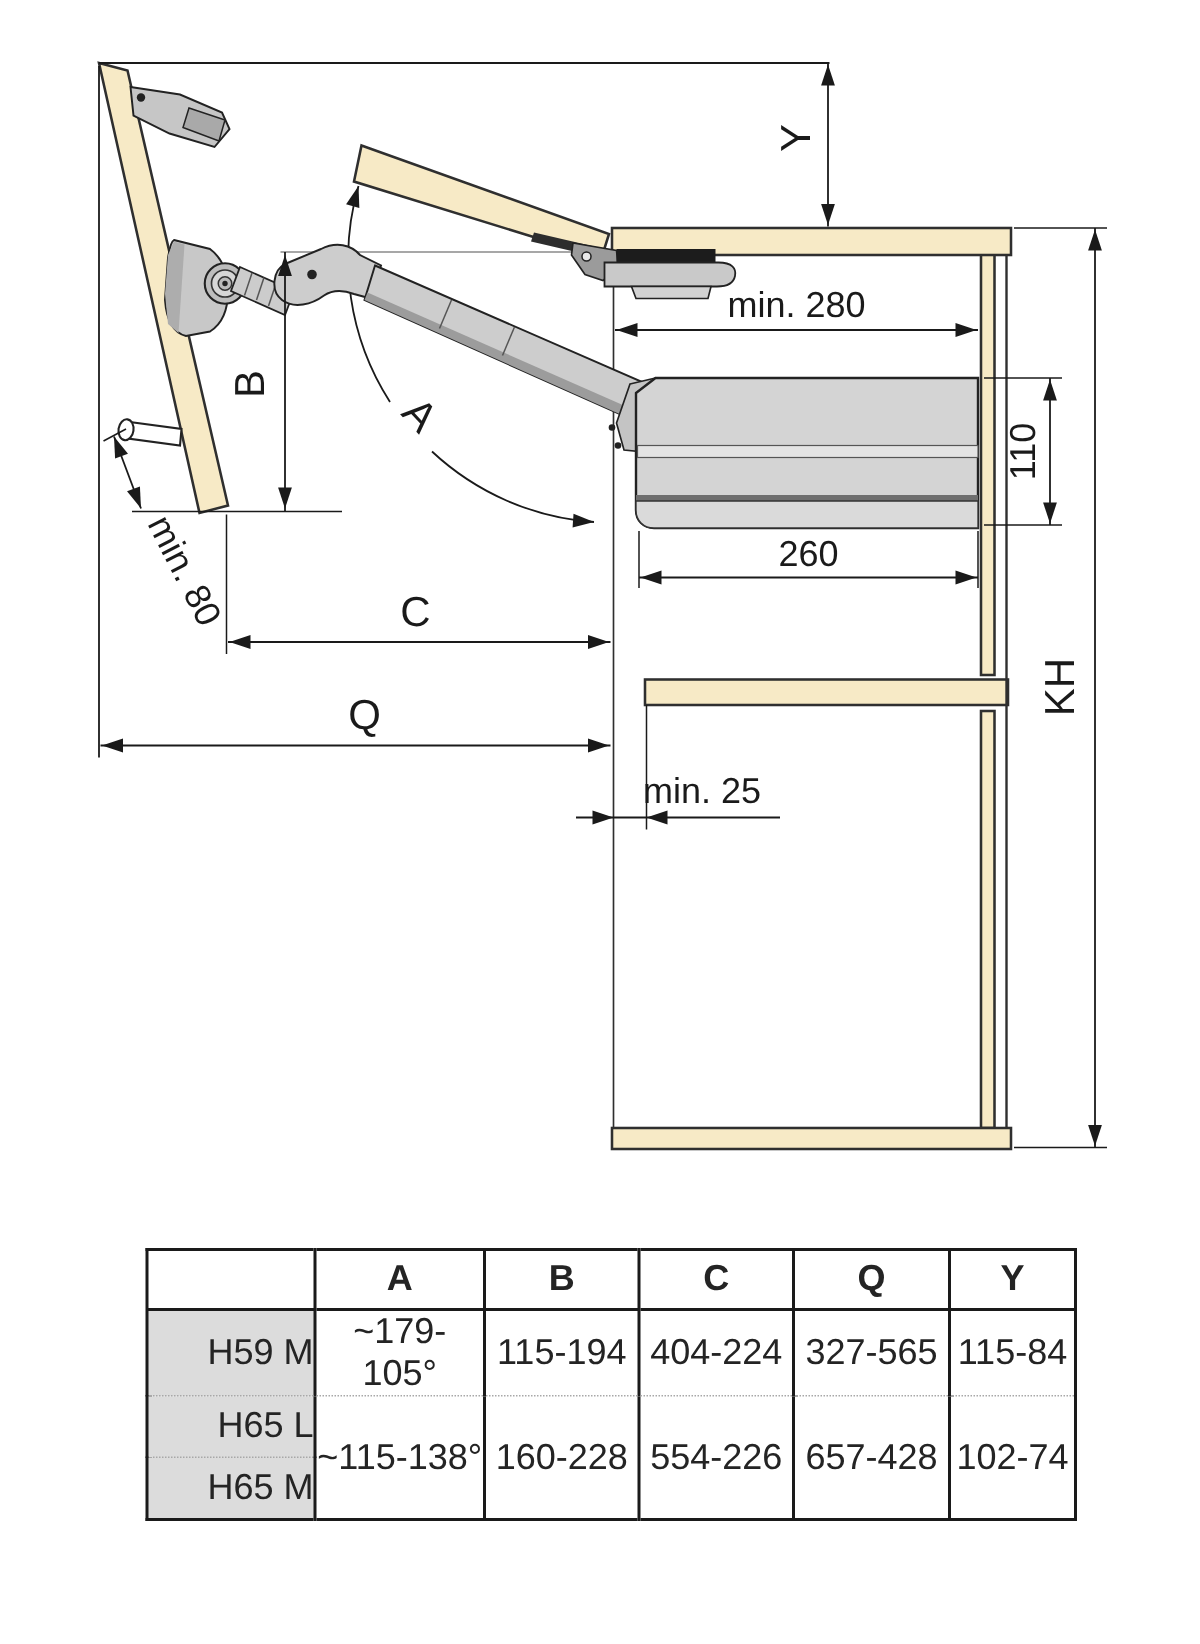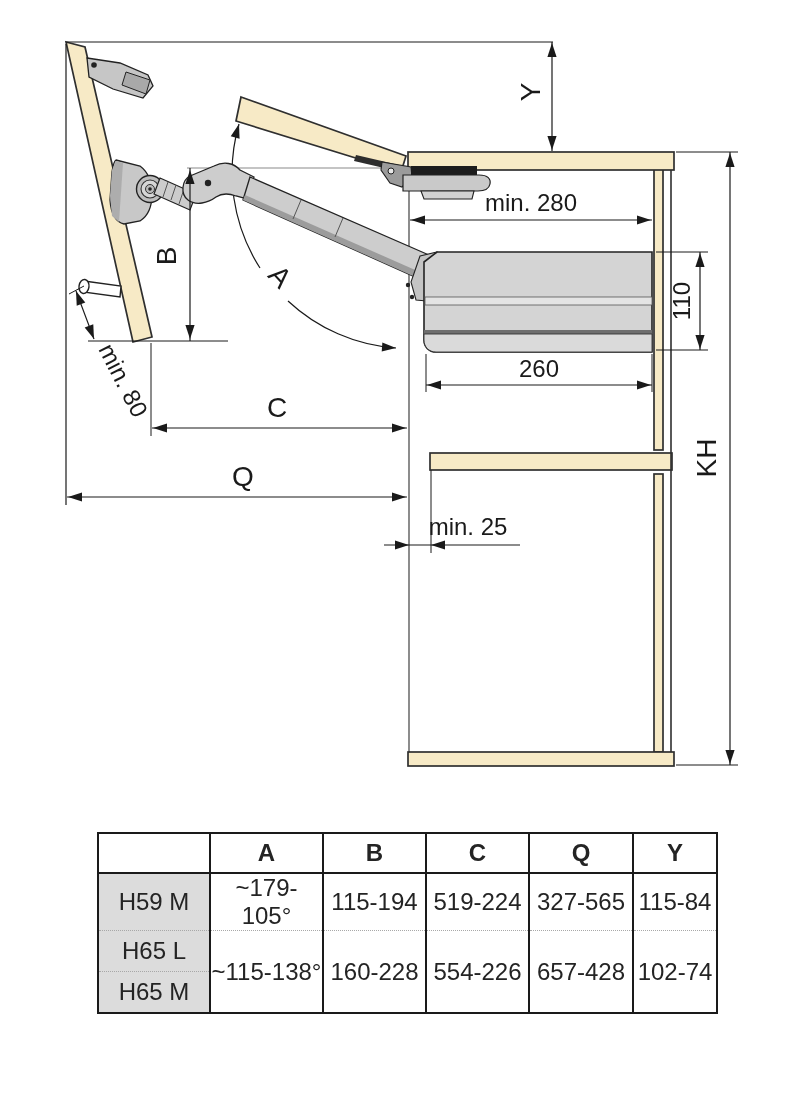--- a/index.html
+++ b/index.html
@@ -6,21 +6,21 @@
   body{width:800px;height:1096px;position:relative;font-family:"Liberation Sans",sans-serif;}
   #drawing{position:absolute;left:0;top:0;}
   .dim-text{font-family:"Liberation Sans",sans-serif;fill:#1a1a1a;}
   .dim-num{font-size:24px;}
   .dim-letter{font-size:28px;}
   table.spec{position:absolute;left:97px;top:832px;width:619px;border-collapse:collapse;
     border:2px solid #1a1a1a;table-layout:fixed;}
   table.spec th, table.spec td{
     border-left:2px solid #1a1a1a;text-align:center;vertical-align:middle;
     font-size:24px;color:#242424;padding:0;font-family:"Liberation Sans",sans-serif;}
-  table.spec th:first-child, table.spec td:first-child{border-left:none;}
+  table.spec th:first-child, table.spec td:first-child{border-left:none;text-align:right;}
   table.spec thead th{font-weight:bold;height:38px;border-bottom:2px solid #1a1a1a;background:#ffffff;}
   table.spec td.lbl{background:#dcdcdc;}
   tr.r1 td{height:42px;}
   tr.r2 td{height:40px;}
   tr.r3 td{height:40px;}
   tr.r2 td{border-top:1px dotted #a8a8a8;}
   tr.r3 td.lbl{border-top:1px dotted #a8a8a8;}
 </style>
 </head>
 <body>
@@ -196,21 +196,21 @@
       <th>C</th>
       <th>Q</th>
       <th>Y</th>
     </tr>
   </thead>
   <tbody>
     <tr class="r1">
       <td class="lbl">H59 M</td>
       <td>~179-105°</td>
       <td>115-194</td>
-      <td>519-224</td>
+      <td>404-224</td>
       <td>327-565</td>
       <td>115-84</td>
     </tr>
     <tr class="r2">
       <td class="lbl">H65 L</td>
       <td rowspan="2">~115-138°</td>
       <td rowspan="2">160-228</td>
       <td rowspan="2">554-226</td>
       <td rowspan="2">657-428</td>
       <td rowspan="2">102-74</td>

